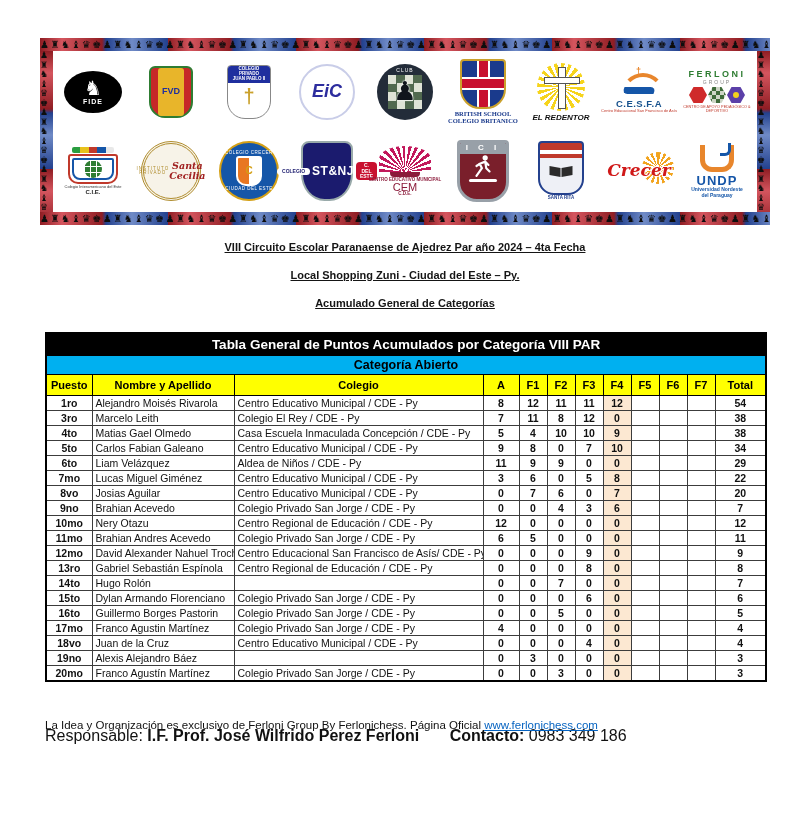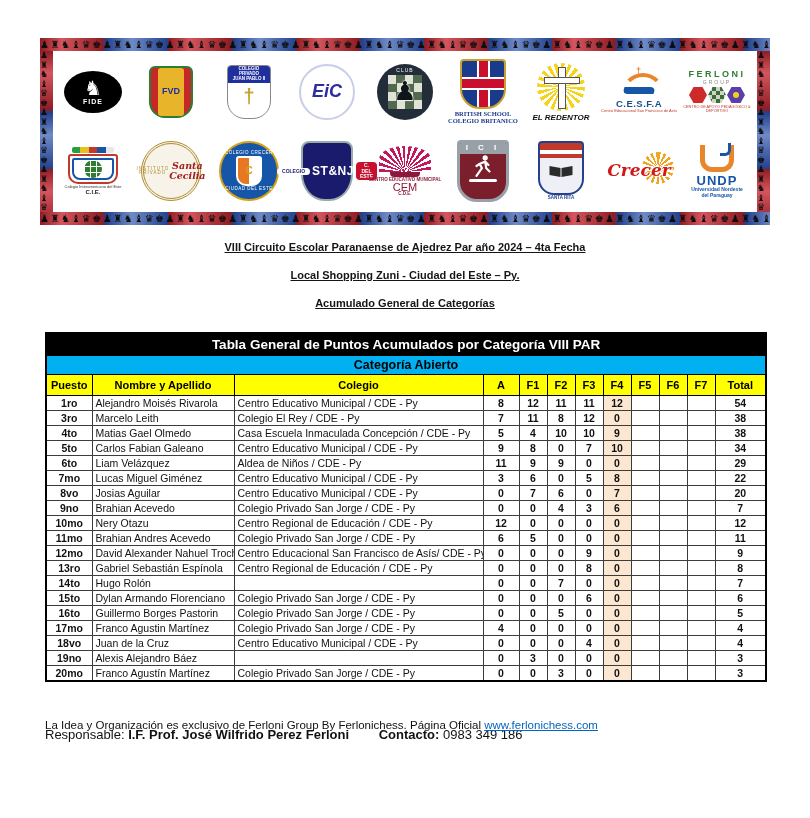--- a/index.html
+++ b/index.html
@@ -133,21 +133,21 @@
   #cols-row th{background:#ffff00;color:#000;font-size:11px;height:18px;border:1px solid #000;}
   td{height:14px;line-height:13px;font-size:10.5px;padding:0;background:#fff;overflow:hidden;white-space:nowrap;}
   td.c0{font-weight:bold;text-align:center;}
   td.c1,td.c2{text-align:left;padding-left:3px;}
   td.c3,td.c4,td.c5,td.c6,td.c7,td.c8,td.c9,td.c10,td.c11{font-weight:bold;text-align:center;}
   td.f4{background:#fce8d2;}
   col.w0{width:46px}col.w1{width:142px}col.w2{width:249px}col.w3{width:36px}
   col.wf{width:28px}col.w11{width:51px}
 
   
-  .footer1{position:absolute;left:45px;top:727px;font-size:13px;}
+  .footer1{position:absolute;left:45px;top:727px;font-size:16px;}
   .footer1 b{font-weight:bold;}
   .footer1 .gap{display:inline-block;width:26px;}
   .footer2{position:absolute;left:45px;top:719px;font-size:11.5px;}
   .footer2 a{color:#0563c1;text-decoration:underline;cursor:pointer;}
 </style>
 </head>
 <body>
 
 <div class="banner">
   <div class="edge h top">♟♜♞♝♛♚♟♜♞♝♛♚♟♜♞♝♛♚♟♜♞♝♛♚♟♜♞♝♛♚♟♜♞♝♛♚♟♜♞♝♛♚♟♜♞♝♛♚♟♜♞♝♛♚♟♜♞♝♛♚♟♜♞♝♛♚♟♜♞♝♛♚♟♜♞♝♛♚♟♜♞♝♛♚♟♜♞♝♛♚♟♜♞♝♛♚</div>

